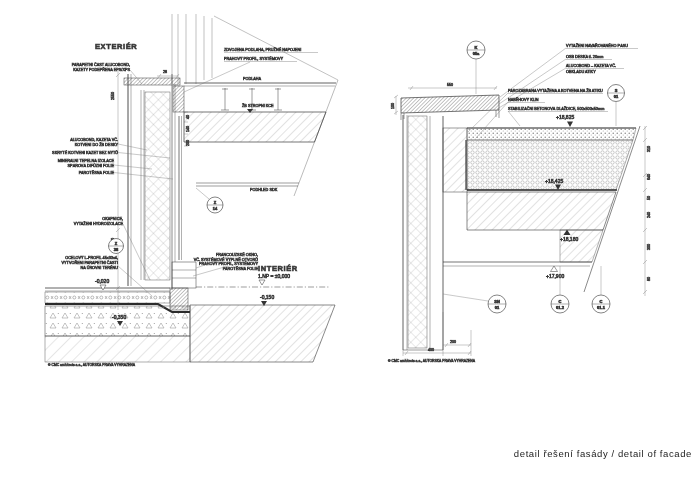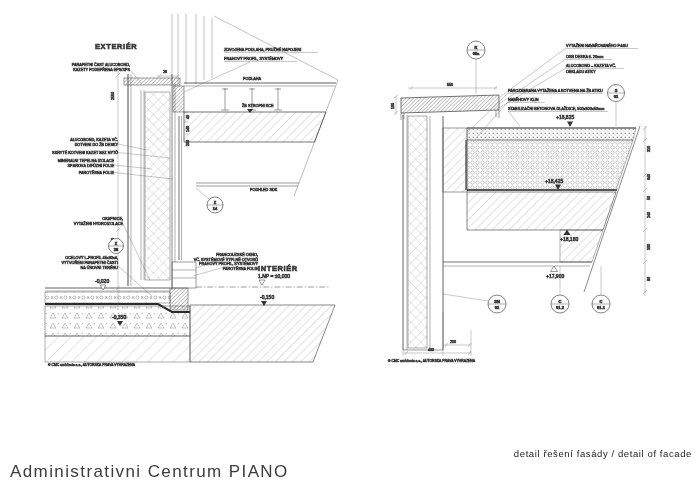--- a/index.html
+++ b/index.html
@@ -276,17 +276,16 @@
       <text class="mk" x="601" y="302.5" text-anchor="middle">C</text>
       <text class="mk" x="601" y="309" text-anchor="middle">01.1</text>
       <path d="M601,295 V266" stroke="#777" stroke-width="0.4"></path>
     </g>
 
     <text class="cpy" x="388" y="362">© CMC architects a.s., AUTORSKÁ PRÁVA VYHRAZENA</text>
   </g>
 </svg>
 
 <div class="footer">
-  <div class="project-title">Administrativni Centrum PIANO</div>
   <div class="right-block">
     <div class="drawing-title">detail řešení fasády / detail of facade</div>
   </div>
 </div>
 
 </body></html>

